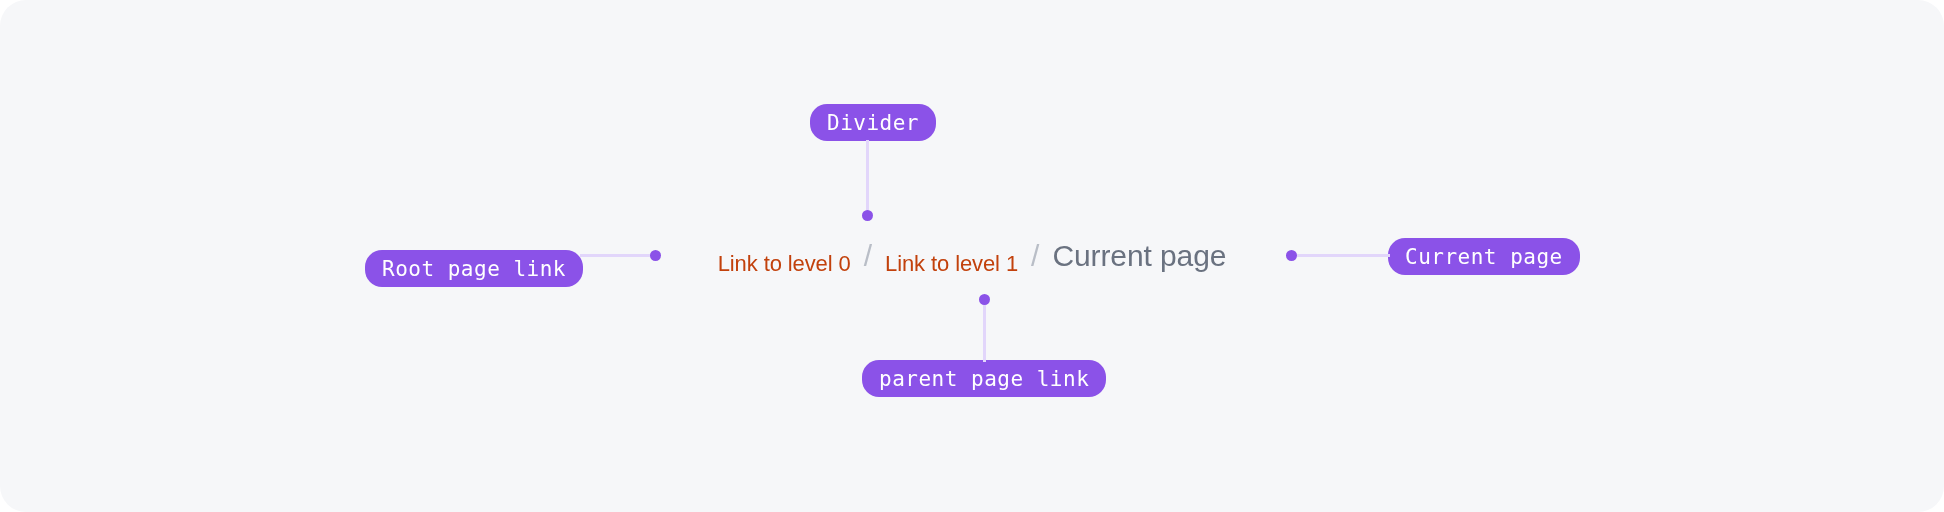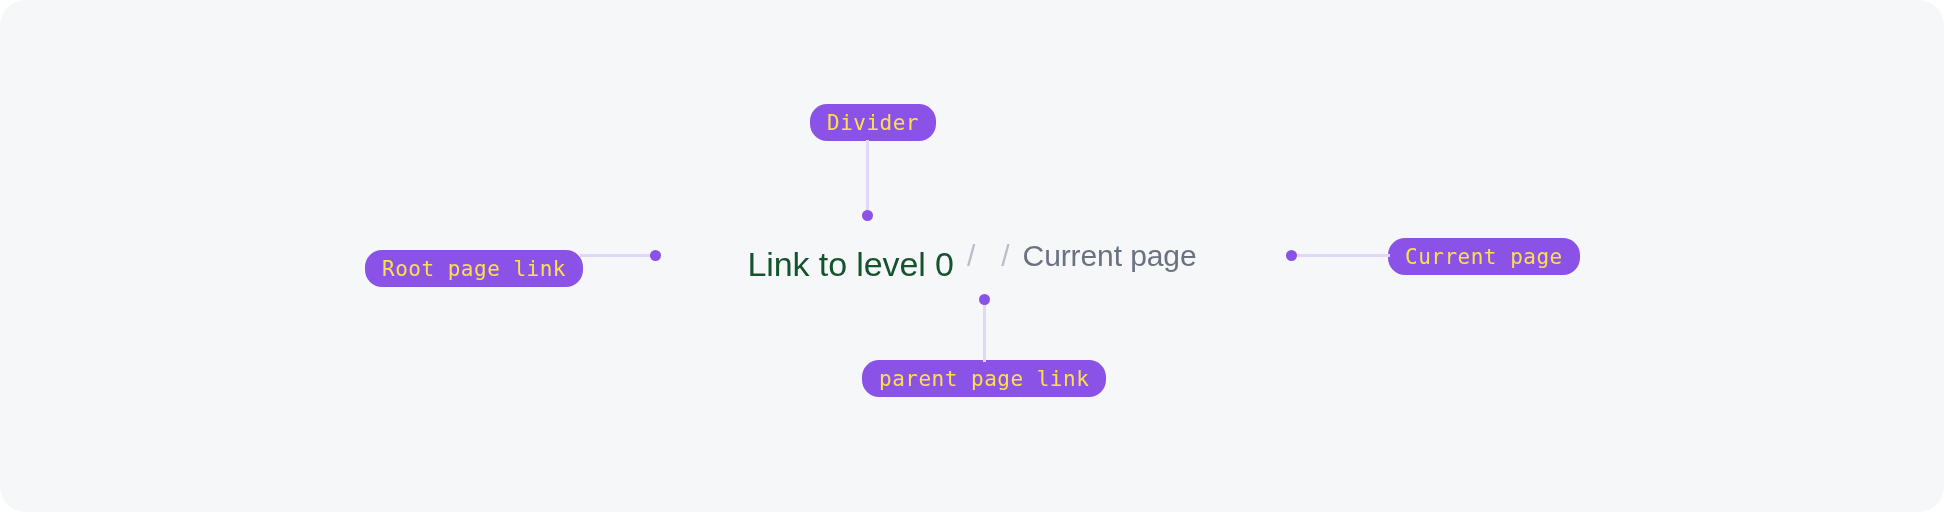--- a/index.html
+++ b/index.html
@@ -30,23 +30,23 @@
     top: 231px;
     width: 1944px;
     height: 50px;
     display: flex;
     align-items: center;
     justify-content: center;
     white-space: nowrap;
   }
   .crumb-link {
     font-family: "Liberation Sans", sans-serif;
-    font-size: 34px;
+    font-size: 22px;
     line-height: 50px;
-    color: #14532d;
+    color: #c2410c;
     letter-spacing: -0.1px;
     margin-top: 16px;
   }
   .crumb-current {
     font-family: "Liberation Sans", sans-serif;
     font-size: 30px;
     line-height: 50px;
     color: #6a7280;
     letter-spacing: -0.1px;
   }
@@ -58,21 +58,21 @@
     padding: 0 13px;
   }
 
   
   .badge {
     position: absolute;
     display: flex;
     align-items: center;
     justify-content: center;
     background: #8b52e8;
-    color: #fde047;
+    color: #ffffff;
     font-family: "DejaVu Sans Mono", monospace;
     font-size: 21px;
     letter-spacing: 0.5px;
     border-radius: 17px;
     height: 37px;
     padding: 0 17px;
     box-sizing: border-box;
   }
 
   #badge-divider      { left: 810px;  top: 104px; }
@@ -116,20 +116,21 @@
   #dot-parent  { left: 979px; top: 294px; }
 </style>
 </head>
 <body>
 
 <div id="canvas">
 
   <nav class="breadcrumb">
     <span class="crumb-link">Link to level 0</span>
     <span class="crumb-sep">/</span>
+    <span class="crumb-link">Link to level 1</span>
     <span class="crumb-sep">/</span>
     <span class="crumb-current">Current page</span>
   </nav>
 
   <div class="badge" id="badge-divider">Divider</div>
   <div class="conn-v" id="line-divider"></div>
   <div class="conn-dot" id="dot-divider"></div>
 
   <div class="badge" id="badge-root">Root page link</div>
   <div class="conn-h" id="line-root"></div>

